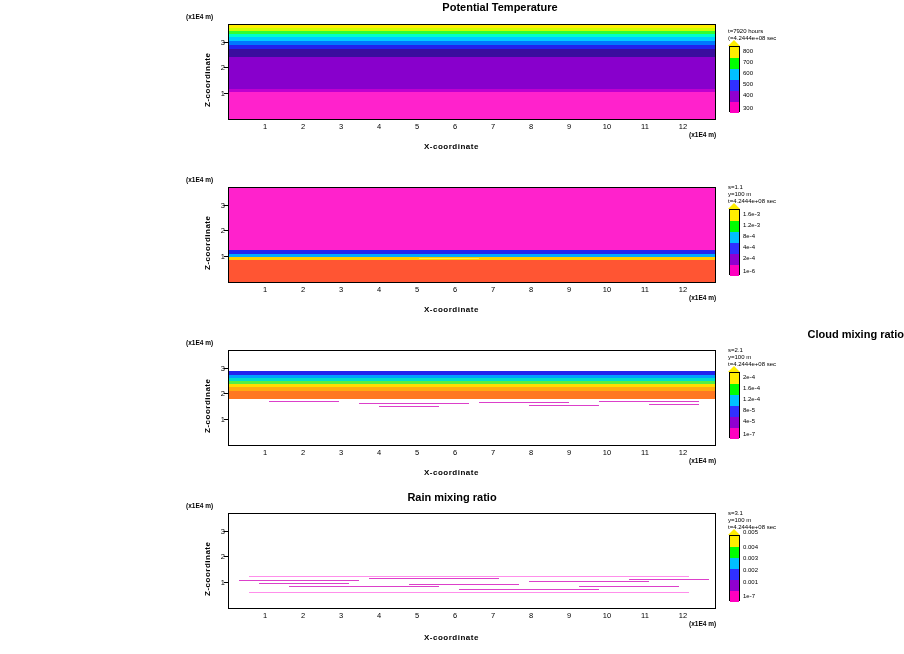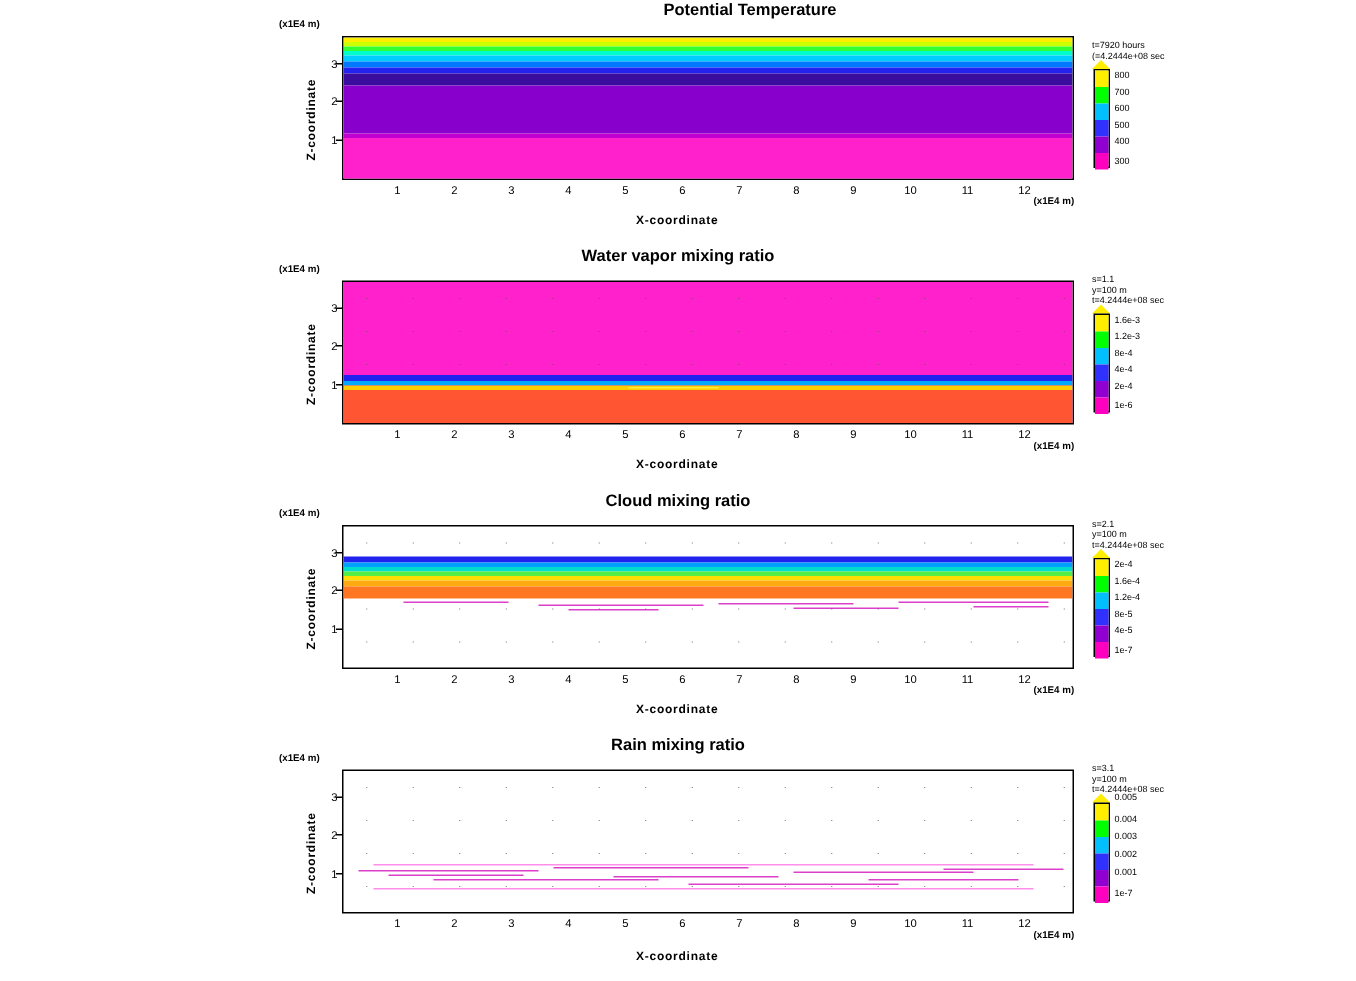--- a/index.html
+++ b/index.html
@@ -85,21 +85,20 @@
   </div>
   <div class="cbarlabel" style="left:743px;top:48px;">800</div>
   <div class="cbarlabel" style="left:743px;top:59px;">700</div>
   <div class="cbarlabel" style="left:743px;top:70px;">600</div>
   <div class="cbarlabel" style="left:743px;top:81px;">500</div>
   <div class="cbarlabel" style="left:743px;top:92px;">400</div>
   <div class="cbarlabel" style="left:743px;top:105px;">300</div>
 </div>
 
 <div class="panel" style="top:163px;height:160px;">
-  <div class="title" style="top:2px;">Water vapor mixing ratio</div>
 
   <div class="unit" style="left:186px;top:13px;">(x1E4 m)</div>
   <div class="unit" style="left:689px;top:131px;">(x1E4 m)</div>
 
   <div class="ylab" style="left:203px;top:107px;">Z-coordinate</div>
   <div class="xlab" style="left:424px;top:142px;">X-coordinate</div>
 
   <div class="plot" style="left:228px;top:24px;width:488px;height:96px;">
     <div class="band" style="top:0px;height:96px;background:#ff22cc;"></div>
     <div class="dotgrid"></div>
@@ -145,21 +144,21 @@
   </div>
   <div class="cbarlabel" style="left:743px;top:48px;">1.6e-3</div>
   <div class="cbarlabel" style="left:743px;top:59px;">1.2e-3</div>
   <div class="cbarlabel" style="left:743px;top:70px;">8e-4</div>
   <div class="cbarlabel" style="left:743px;top:81px;">4e-4</div>
   <div class="cbarlabel" style="left:743px;top:92px;">2e-4</div>
   <div class="cbarlabel" style="left:743px;top:105px;">1e-6</div>
 </div>
 
 <div class="panel" style="top:326px;height:160px;">
-  <div class="title" style="top:2px;">Cloud mixing ratio</div>
+  <div class="title" style="top:2px;text-align:right;">Cloud mixing ratio</div>
 
   <div class="unit" style="left:186px;top:13px;">(x1E4 m)</div>
   <div class="unit" style="left:689px;top:131px;">(x1E4 m)</div>
 
   <div class="ylab" style="left:203px;top:107px;">Z-coordinate</div>
   <div class="xlab" style="left:424px;top:142px;">X-coordinate</div>
 
   <div class="plot" style="left:228px;top:24px;width:488px;height:96px;">
     <div class="dotgrid"></div>
     <div class="band" style="top:20px;height:4px;background:#2222ee;"></div>

